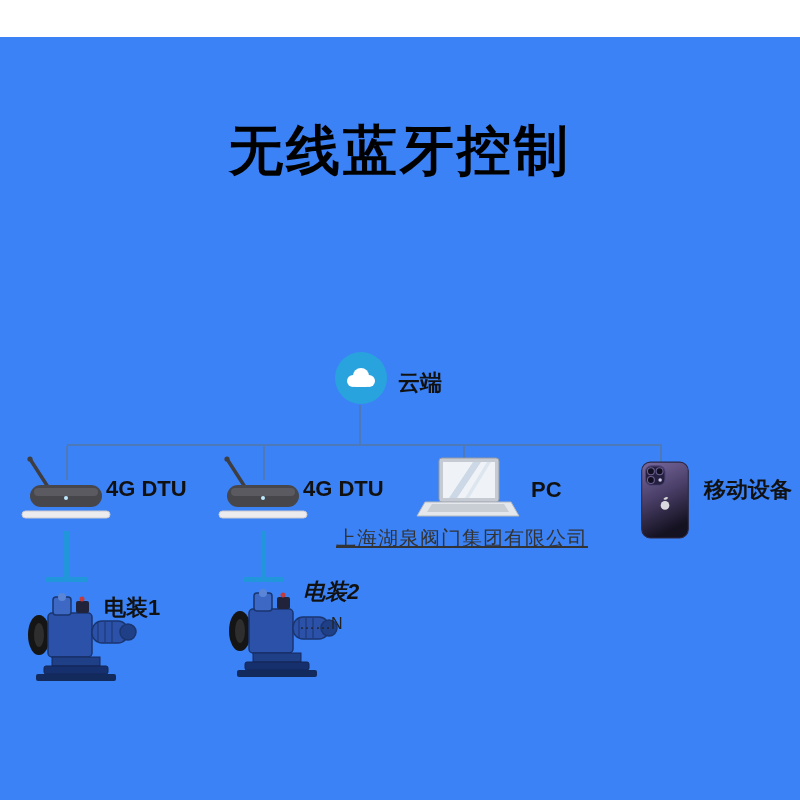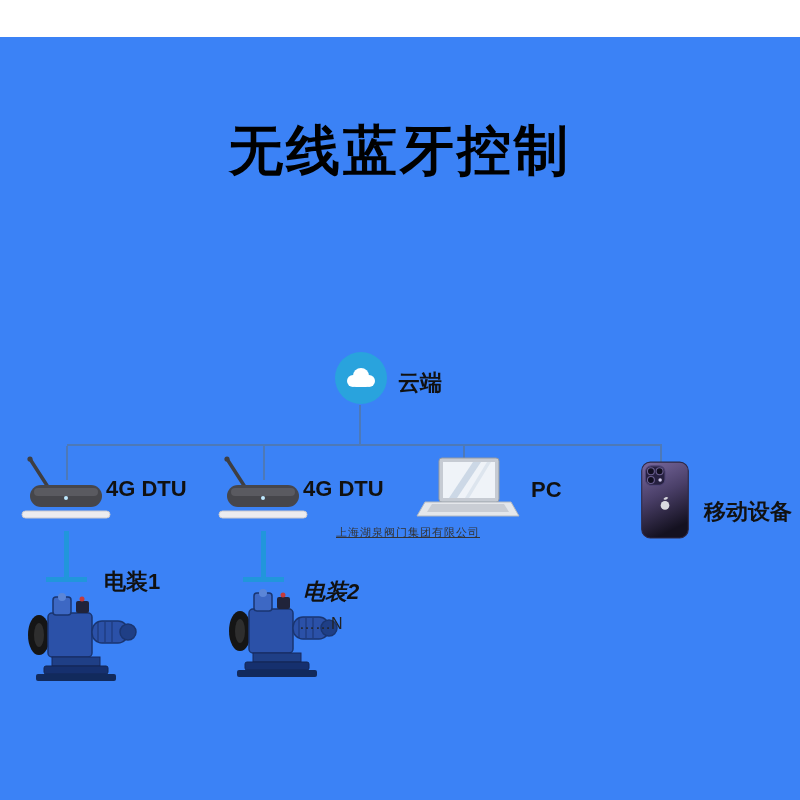--- a/index.html
+++ b/index.html
@@ -15,21 +15,21 @@
   .line{position:absolute;background:#4d79b8;}
   .pipe{position:absolute;background:#2196db;width:5px;}
   .pipe-bar{position:absolute;background:#2196db;width:41px;height:5px;}
   .lbl{
     position:absolute;font-size:22px;font-weight:bold;color:#111;white-space:nowrap;
   }
   .sublbl{
     position:absolute;font-size:16px;font-weight:normal;color:#222;white-space:nowrap;
   }
   .watermark{
-    position:absolute;font-size:11px;color:#333;white-space:nowrap;
+    position:absolute;font-size:20px;color:#333;white-space:nowrap;
     text-decoration:underline;letter-spacing:1px;
   }
   .icon{position:absolute;}
 </style>
 </head>
 <body>
 
 <div class="canvas">
 
   <div class="title">无线蓝牙控制</div>
@@ -97,42 +97,42 @@
     </defs>
     <rect x="1.5" y="1" width="43" height="70" rx="8" fill="url(#phoneg)" stroke="#2e2844" stroke-width="1"></rect>
     <rect x="5" y="4.5" width="18" height="18" rx="5.5" fill="#262040" stroke="#4e4474" stroke-width="1"></rect>
     <circle cx="10" cy="9.5" r="3.2" fill="#120f20" stroke="#6a5f90" stroke-width="1"></circle>
     <circle cx="18" cy="9.5" r="3.2" fill="#120f20" stroke="#6a5f90" stroke-width="1"></circle>
     <circle cx="10" cy="17.5" r="3.2" fill="#120f20" stroke="#6a5f90" stroke-width="1"></circle>
     <circle cx="18.5" cy="17.5" r="1.6" fill="#cfc8e8"></circle>
     <path d="M21.5 35 q2.5 -3 4.5 -1 q-2 3 -4.5 1 z" fill="#d9dae0"></path>
     <circle cx="23" cy="41" r="4" fill="#d9dae0"></circle>
   </svg>
-  <span class="lbl" style="left:704px;top:460px;">移动设备</span>
+  <span class="lbl" style="left:704px;top:438px;">移动设备</span>
 
   <span class="watermark" style="left:336px;top:488px;">上海湖泉阀门集团有限公司</span>
 
   <svg class="icon" style="left:26px;top:552px;" width="112" height="96" viewBox="0 0 112 96">
     <ellipse cx="13" cy="46" rx="11" ry="20" fill="#151515"></ellipse>
     <ellipse cx="13" cy="46" rx="5" ry="12" fill="#2e2e2e"></ellipse>
     <rect x="22" y="24" width="44" height="44" rx="4" fill="#2b51a8" stroke="#1a3570" stroke-width="1.5"></rect>
     <rect x="27" y="8" width="18" height="18" rx="3" fill="#3d68c4" stroke="#1a3570" stroke-width="1.5"></rect>
     <circle cx="36" cy="8" r="4" fill="#5b86d8"></circle>
     <rect x="50" y="12" width="13" height="12" rx="2" fill="#20233a"></rect>
     <circle cx="56" cy="10" r="2.5" fill="#c43b3b"></circle>
     <rect x="66" y="32" width="36" height="22" rx="10" fill="#2b51a8" stroke="#1a3570" stroke-width="1.5"></rect>
     <circle cx="102" cy="43" r="8" fill="#1f3f86" stroke="#1a3570" stroke-width="1.5"></circle>
     <line x1="72" y1="33" x2="72" y2="53" stroke="#1a3570"></line>
     <line x1="79" y1="33" x2="79" y2="53" stroke="#1a3570"></line>
     <line x1="86" y1="33" x2="86" y2="53" stroke="#1a3570"></line>
     <rect x="26" y="68" width="48" height="9" fill="#1f3f86" stroke="#16295c"></rect>
     <rect x="18" y="77" width="64" height="8" rx="2" fill="#16306e" stroke="#122552"></rect>
     <rect x="10" y="85" width="80" height="7" rx="2" fill="#122a5c"></rect>
   </svg>
-  <span class="lbl" style="left:104px;top:530px;">电装1</span>
+  <span class="lbl" style="left:104px;top:556px;">电装1</span>
 
   <svg class="icon" style="left:227px;top:548px;" width="112" height="96" viewBox="0 0 112 96">
     <ellipse cx="13" cy="46" rx="11" ry="20" fill="#151515"></ellipse>
     <ellipse cx="13" cy="46" rx="5" ry="12" fill="#2e2e2e"></ellipse>
     <rect x="22" y="24" width="44" height="44" rx="4" fill="#2b51a8" stroke="#1a3570" stroke-width="1.5"></rect>
     <rect x="27" y="8" width="18" height="18" rx="3" fill="#3d68c4" stroke="#1a3570" stroke-width="1.5"></rect>
     <circle cx="36" cy="8" r="4" fill="#5b86d8"></circle>
     <rect x="50" y="12" width="13" height="12" rx="2" fill="#20233a"></rect>
     <circle cx="56" cy="10" r="2.5" fill="#c43b3b"></circle>
     <rect x="66" y="32" width="36" height="22" rx="10" fill="#2b51a8" stroke="#1a3570" stroke-width="1.5"></rect>

